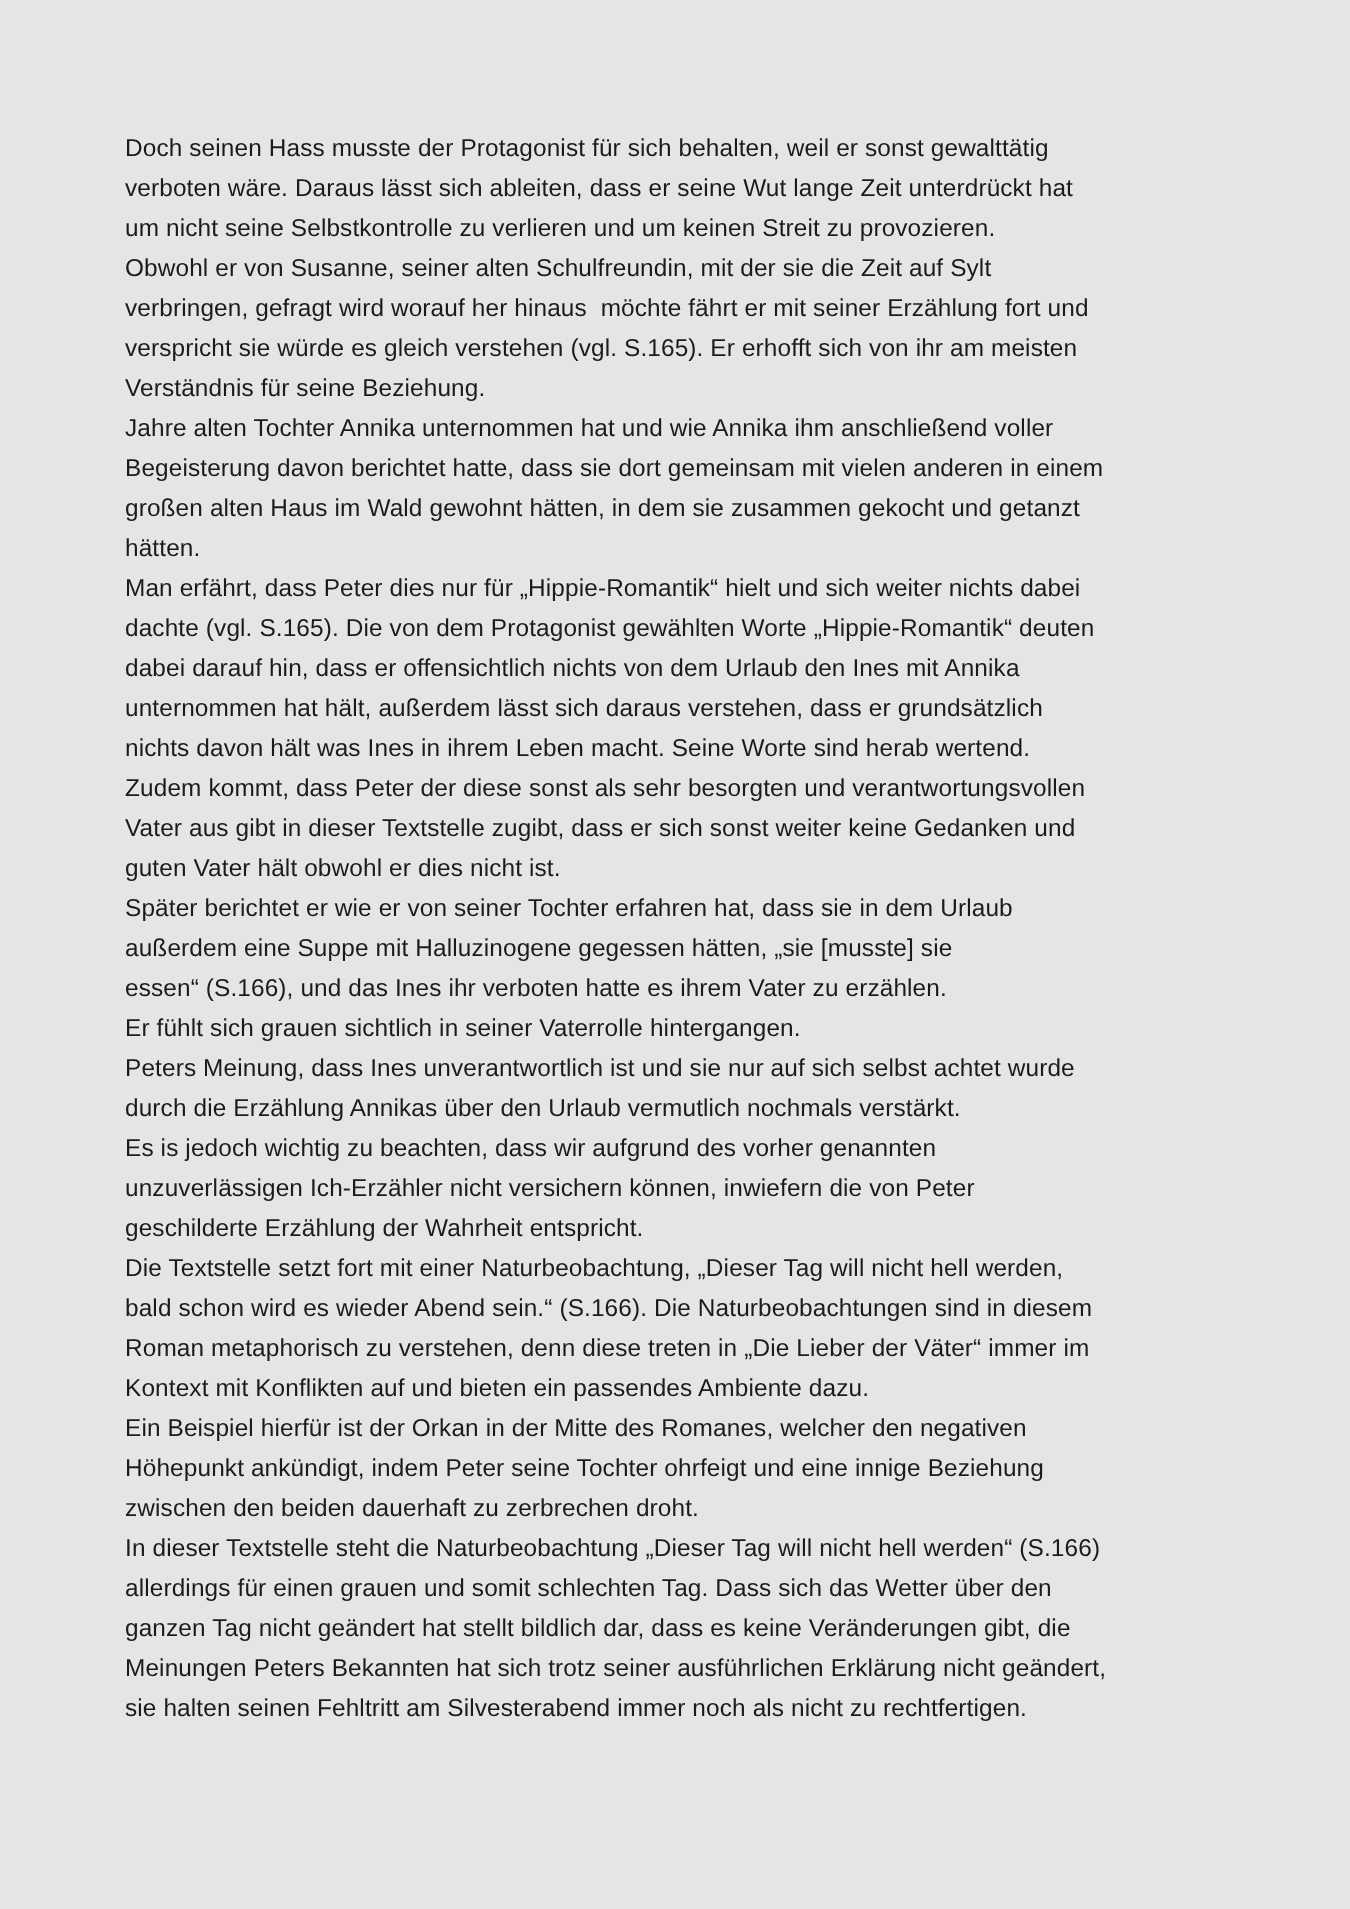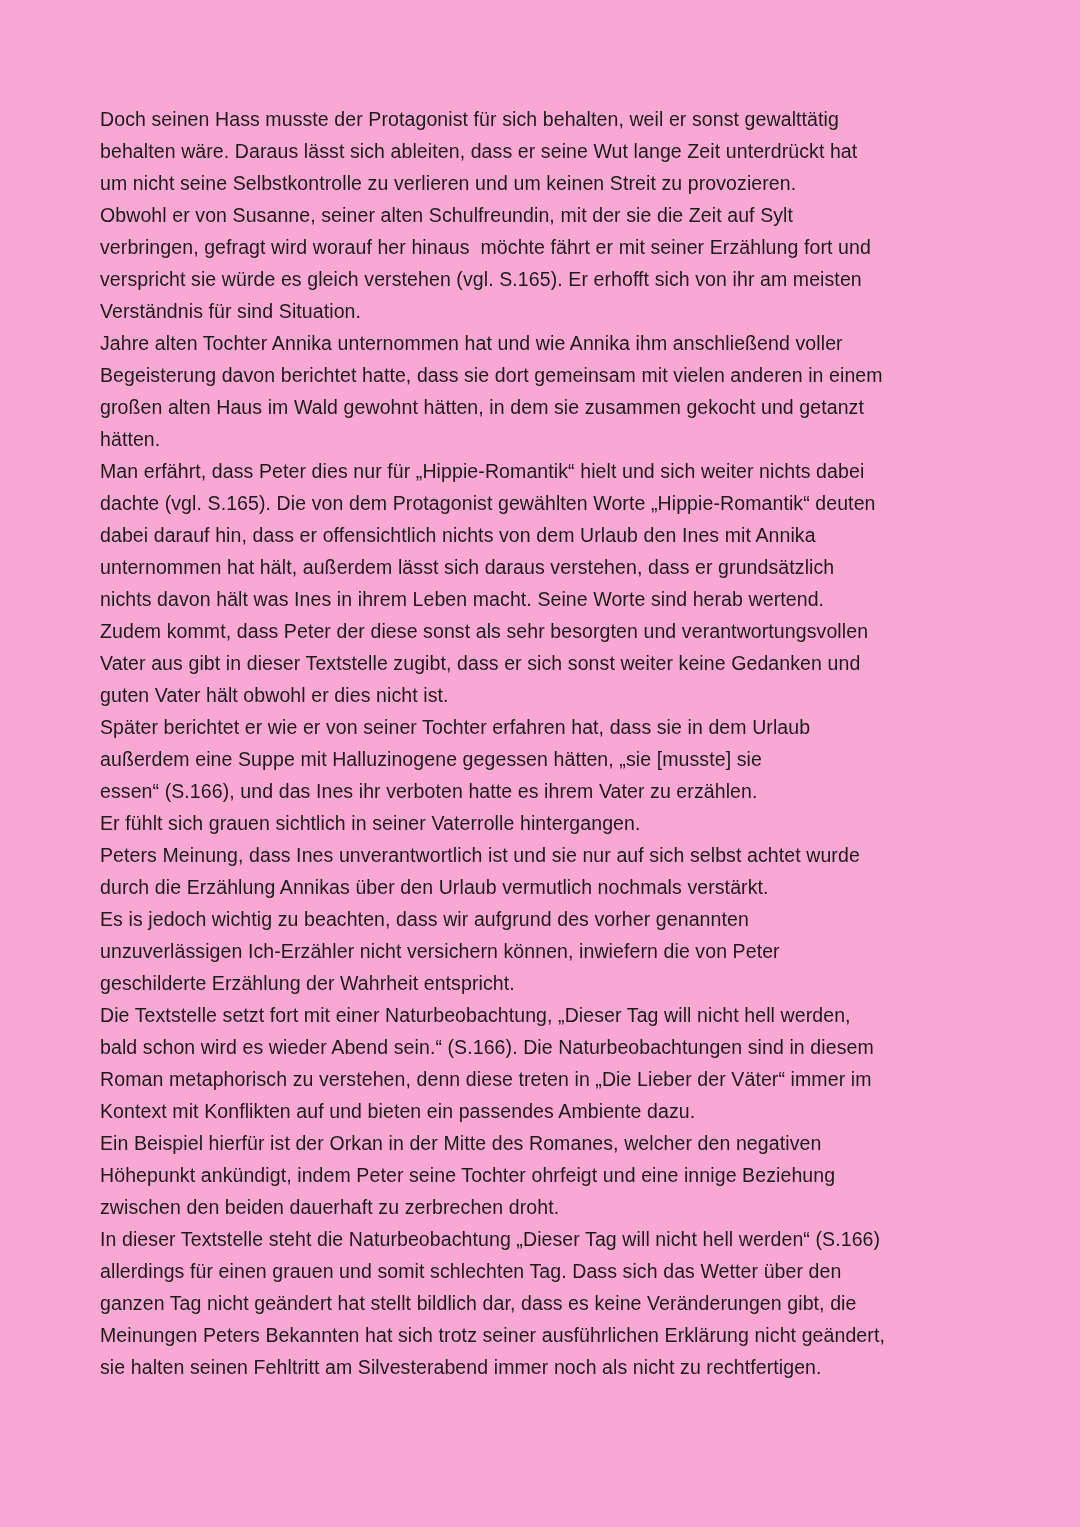--- a/index.html
+++ b/index.html
@@ -4,21 +4,21 @@
 <style>
   html, body {
     margin: 0;
     padding: 0;
     background: #ffffff;
   }
   .page {
     position: relative;
     width: 1080px;
     height: 1527px;
-    background: #f9a8d4;
+    background: #e5e5e5;
     overflow: hidden;
     font-family: "Liberation Sans", "DejaVu Sans", sans-serif;
   }
   .text-block {
     position: absolute;
     top: 103px;
     left: 100px;
     right: 88px;
     color: #1b1b1b;
   }
@@ -28,26 +28,26 @@
     white-space: pre;
     letter-spacing: 0.1px;
   }
 </style>
 </head>
 <body>
 
 <div class="page">
   <div class="text-block">
       <div class="line">Doch seinen Hass musste der Protagonist für sich behalten, weil er sonst gewalttätig</div>
-      <div class="line">behalten wäre. Daraus lässt sich ableiten, dass er seine Wut lange Zeit unterdrückt hat</div>
+      <div class="line">verboten wäre. Daraus lässt sich ableiten, dass er seine Wut lange Zeit unterdrückt hat</div>
       <div class="line">um nicht seine Selbstkontrolle zu verlieren und um keinen Streit zu provozieren.</div>
       <div class="line">Obwohl er von Susanne, seiner alten Schulfreundin, mit der sie die Zeit auf Sylt</div>
       <div class="line">verbringen, gefragt wird worauf her hinaus  möchte fährt er mit seiner Erzählung fort und</div>
       <div class="line">verspricht sie würde es gleich verstehen (vgl. S.165). Er erhofft sich von ihr am meisten</div>
-      <div class="line">Verständnis für sind Situation.</div>
+      <div class="line">Verständnis für seine Beziehung.</div>
       <div class="line">Jahre alten Tochter Annika unternommen hat und wie Annika ihm anschließend voller</div>
       <div class="line">Begeisterung davon berichtet hatte, dass sie dort gemeinsam mit vielen anderen in einem</div>
       <div class="line">großen alten Haus im Wald gewohnt hätten, in dem sie zusammen gekocht und getanzt</div>
       <div class="line">hätten.</div>
       <div class="line">Man erfährt, dass Peter dies nur für „Hippie-Romantik“ hielt und sich weiter nichts dabei</div>
       <div class="line">dachte (vgl. S.165). Die von dem Protagonist gewählten Worte „Hippie-Romantik“ deuten</div>
       <div class="line">dabei darauf hin, dass er offensichtlich nichts von dem Urlaub den Ines mit Annika</div>
       <div class="line">unternommen hat hält, außerdem lässt sich daraus verstehen, dass er grundsätzlich</div>
       <div class="line">nichts davon hält was Ines in ihrem Leben macht. Seine Worte sind herab wertend.</div>
       <div class="line">Zudem kommt, dass Peter der diese sonst als sehr besorgten und verantwortungsvollen</div>

